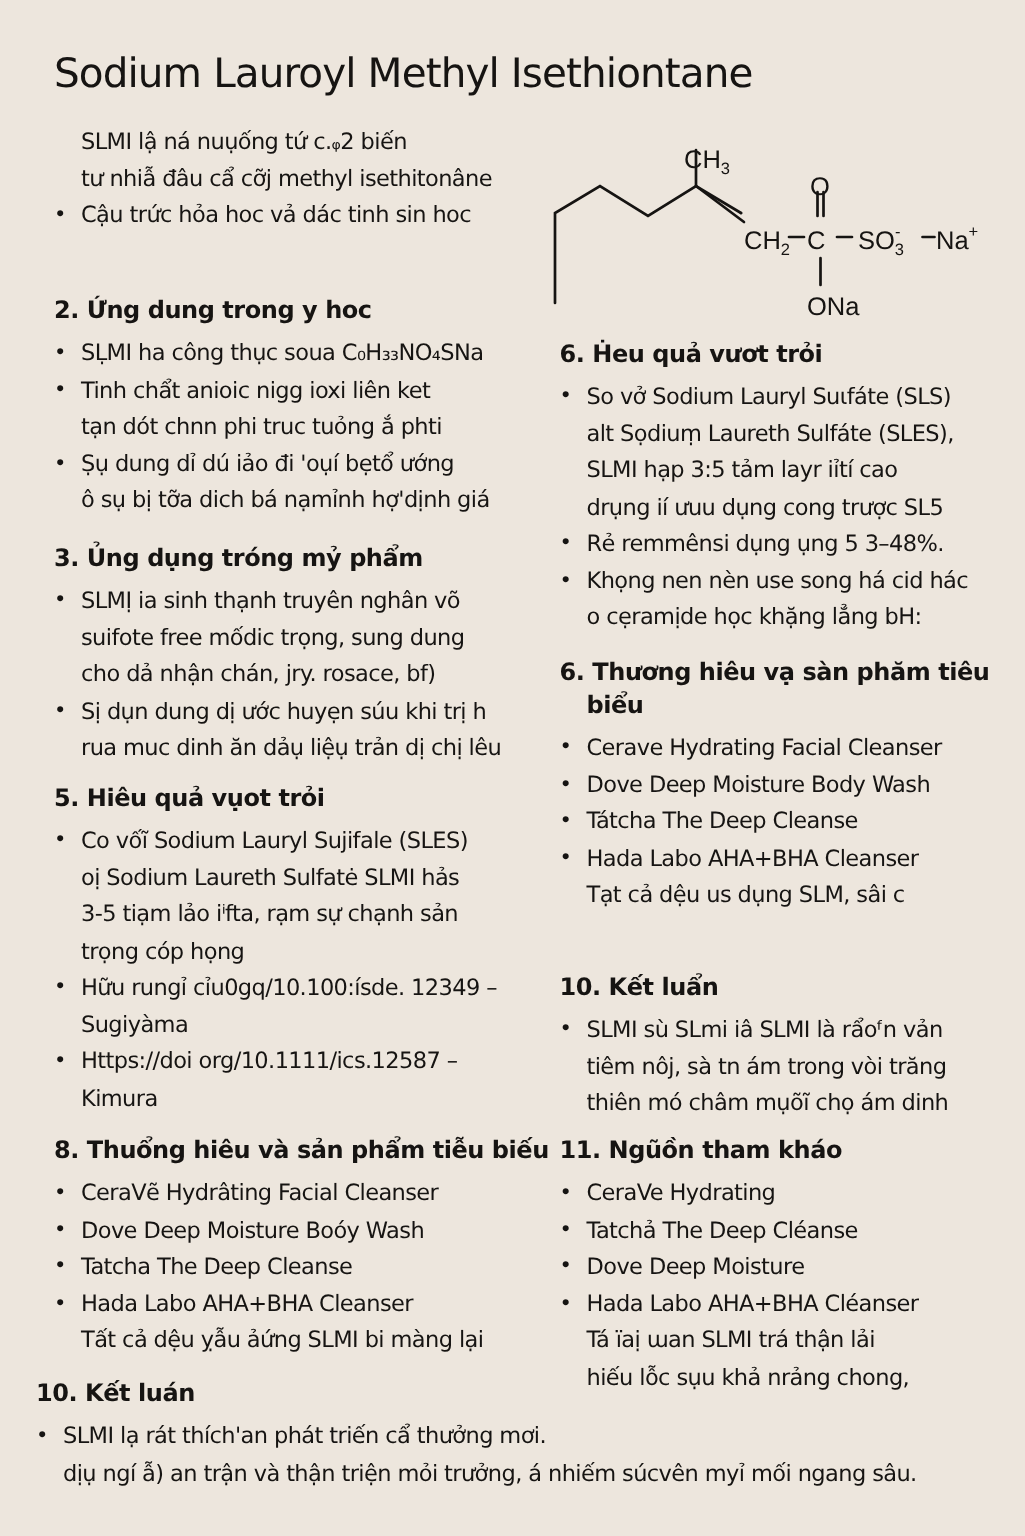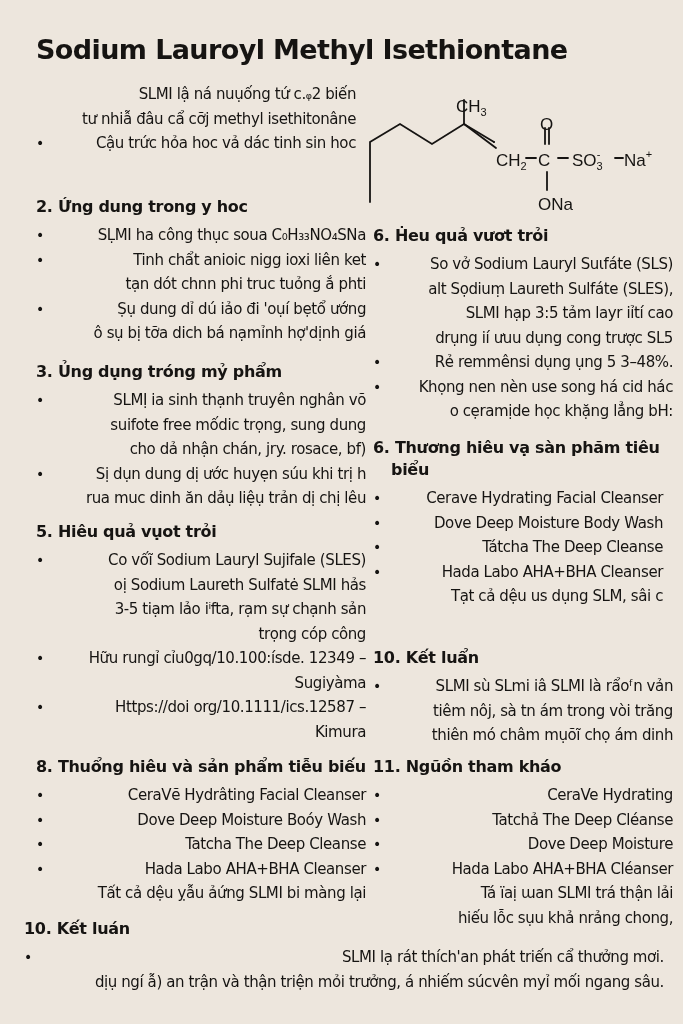--- a/index.html
+++ b/index.html
@@ -5,32 +5,32 @@
   * { box-sizing: border-box; margin: 0; padding: 0; }
   html, body { width: 683px; height: 1024px; overflow: hidden; }
   body {
     background: #ede6dd;
     color: #161412;
     font-family: "DejaVu Sans", "Liberation Sans", sans-serif;
     position: relative;
   }
   .title {
     position: absolute; left: 36px; top: 34px;
-    font-size: 27px; font-weight: bold; letter-spacing: -0.6px;
+    font-size: 27px; font-weight: normal; letter-spacing: -0.6px;
     font-family: "DejaVu Sans", sans-serif;
   }
   .section { position: absolute; }
   .section h2 {
     font-size: 16px; font-weight: bold; letter-spacing: -0.3px;
     margin-bottom: 5px; line-height: 22px;
   }
   .section ul { list-style: none; }
   .section li {
     font-size: 15px; line-height: 24.5px; letter-spacing: -0.4px;
-    position: relative; padding-left: 18px; text-align: right;
+    position: relative; padding-left: 18px;
   }
   .section li.bullet::before {
     content: "\2022"; position: absolute; left: 0; top: 0;
     font-size: 14px;
   }
   .molecule { position: absolute; left: 362px; top: 92px; width: 320px; height: 130px; }
   .molecule text { font-family: "Liberation Sans", sans-serif; fill: #161412; }
 </style>
 </head>
 <body>
@@ -88,21 +88,21 @@
     <li class="">rua muc dinh ăn dảụ liệụ trản dị chị lêu</li>
   </ul>
 </section>
 
 <section class="section" style="left:36px; top:521px; width:330px;">
   <h2>5. Hiêu quả vụot trỏi</h2>
   <ul>
     <li class="bullet">Co vốĩ Sodium Lauryl Sujifale (SLES)</li>
     <li class="">oị Sodium Laureth Sulfatė SLMI hảs</li>
     <li class="">3-5 tiạm lảo iⁱfta, rạm sự chạnh sản</li>
-    <li class="">trọng cóp công</li>
+    <li class="">trọng cóp họng</li>
     <li class="bullet">Hữu rungỉ cỉu0gq/10.100:ísde. 12349 –</li>
     <li class="">Sugiyàma</li>
     <li class="bullet">Https://doi org/10.1111/ics.12587 –</li>
     <li class="">Kimura</li>
   </ul>
 </section>
 
 <section class="section" style="left:36px; top:756px; width:330px;">
   <h2>8. Thuổng hiêu và sản phẩm tiễu biếu</h2>
   <ul>

